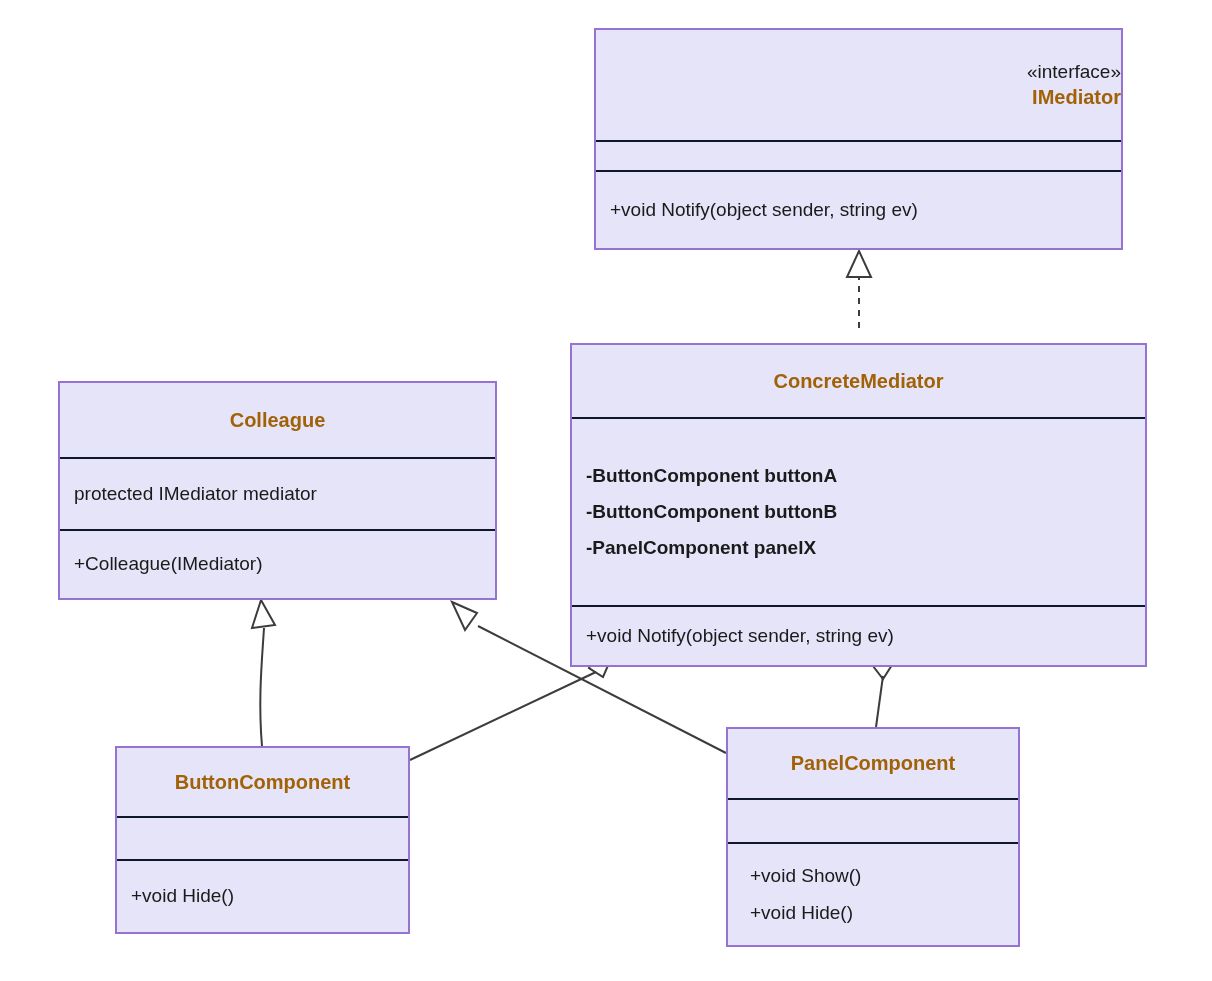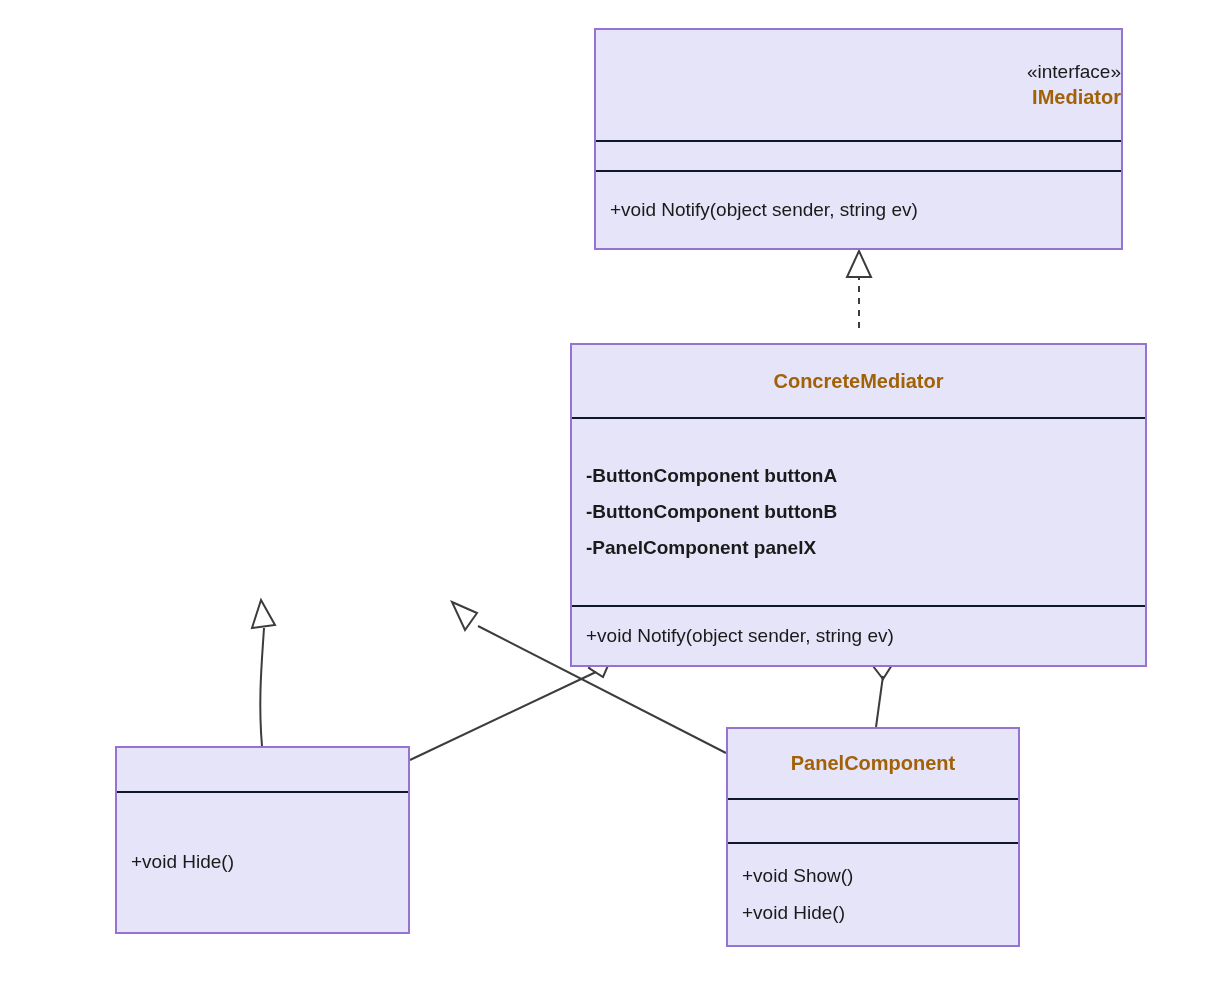--- a/index.html
+++ b/index.html
@@ -120,32 +120,46 @@
     <div class="uml-section" style="height:188px;font-weight:bold;">
       <div class="member-line">-ButtonComponent buttonA</div>
       <div class="member-line">-ButtonComponent buttonB</div>
       <div class="member-line">-PanelComponent panelX</div>
     </div>
     <div class="uml-section" style="flex:1;">
       <div class="member-line">+void Notify(object sender, string ev)</div>
     </div>
   </div>
 
+  <div class="uml-class" style="left:58px; top:381px; width:439px; height:219px;">
+    <div class="uml-section sec-header" style="height:74px;">
+      <div class="class-name">Colleague</div>
+    </div>
+    <div class="uml-section" style="height:72px;">
+      <div class="member-line">protected IMediator mediator</div>
+    </div>
+    <div class="uml-section" style="flex:1;">
+      <div class="member-line">+Colleague(IMediator)</div>
+    </div>
+  </div>
 
   <div class="uml-class" style="left:115px; top:746px; width:295px; height:188px;">
+    <div class="uml-section sec-header" style="height:68px;">
+      <div class="class-name">ButtonComponent</div>
+    </div>
     <div class="uml-section sec-empty" style="height:43px;"></div>
     <div class="uml-section" style="flex:1;">
       <div class="member-line">+void Hide()</div>
     </div>
   </div>
 
   <div class="uml-class" style="left:726px; top:727px; width:294px; height:220px;">
     <div class="uml-section sec-header" style="height:69px;">
       <div class="class-name">PanelComponent</div>
     </div>
     <div class="uml-section sec-empty" style="height:44px;"></div>
-    <div class="uml-section" style="flex:1;">
+    <div class="uml-section" style="flex:1;padding-left:8px;">
       <div class="member-line">+void Show()</div>
       <div class="member-line">+void Hide()</div>
     </div>
   </div>
 
 </div>
 
 </body></html>

